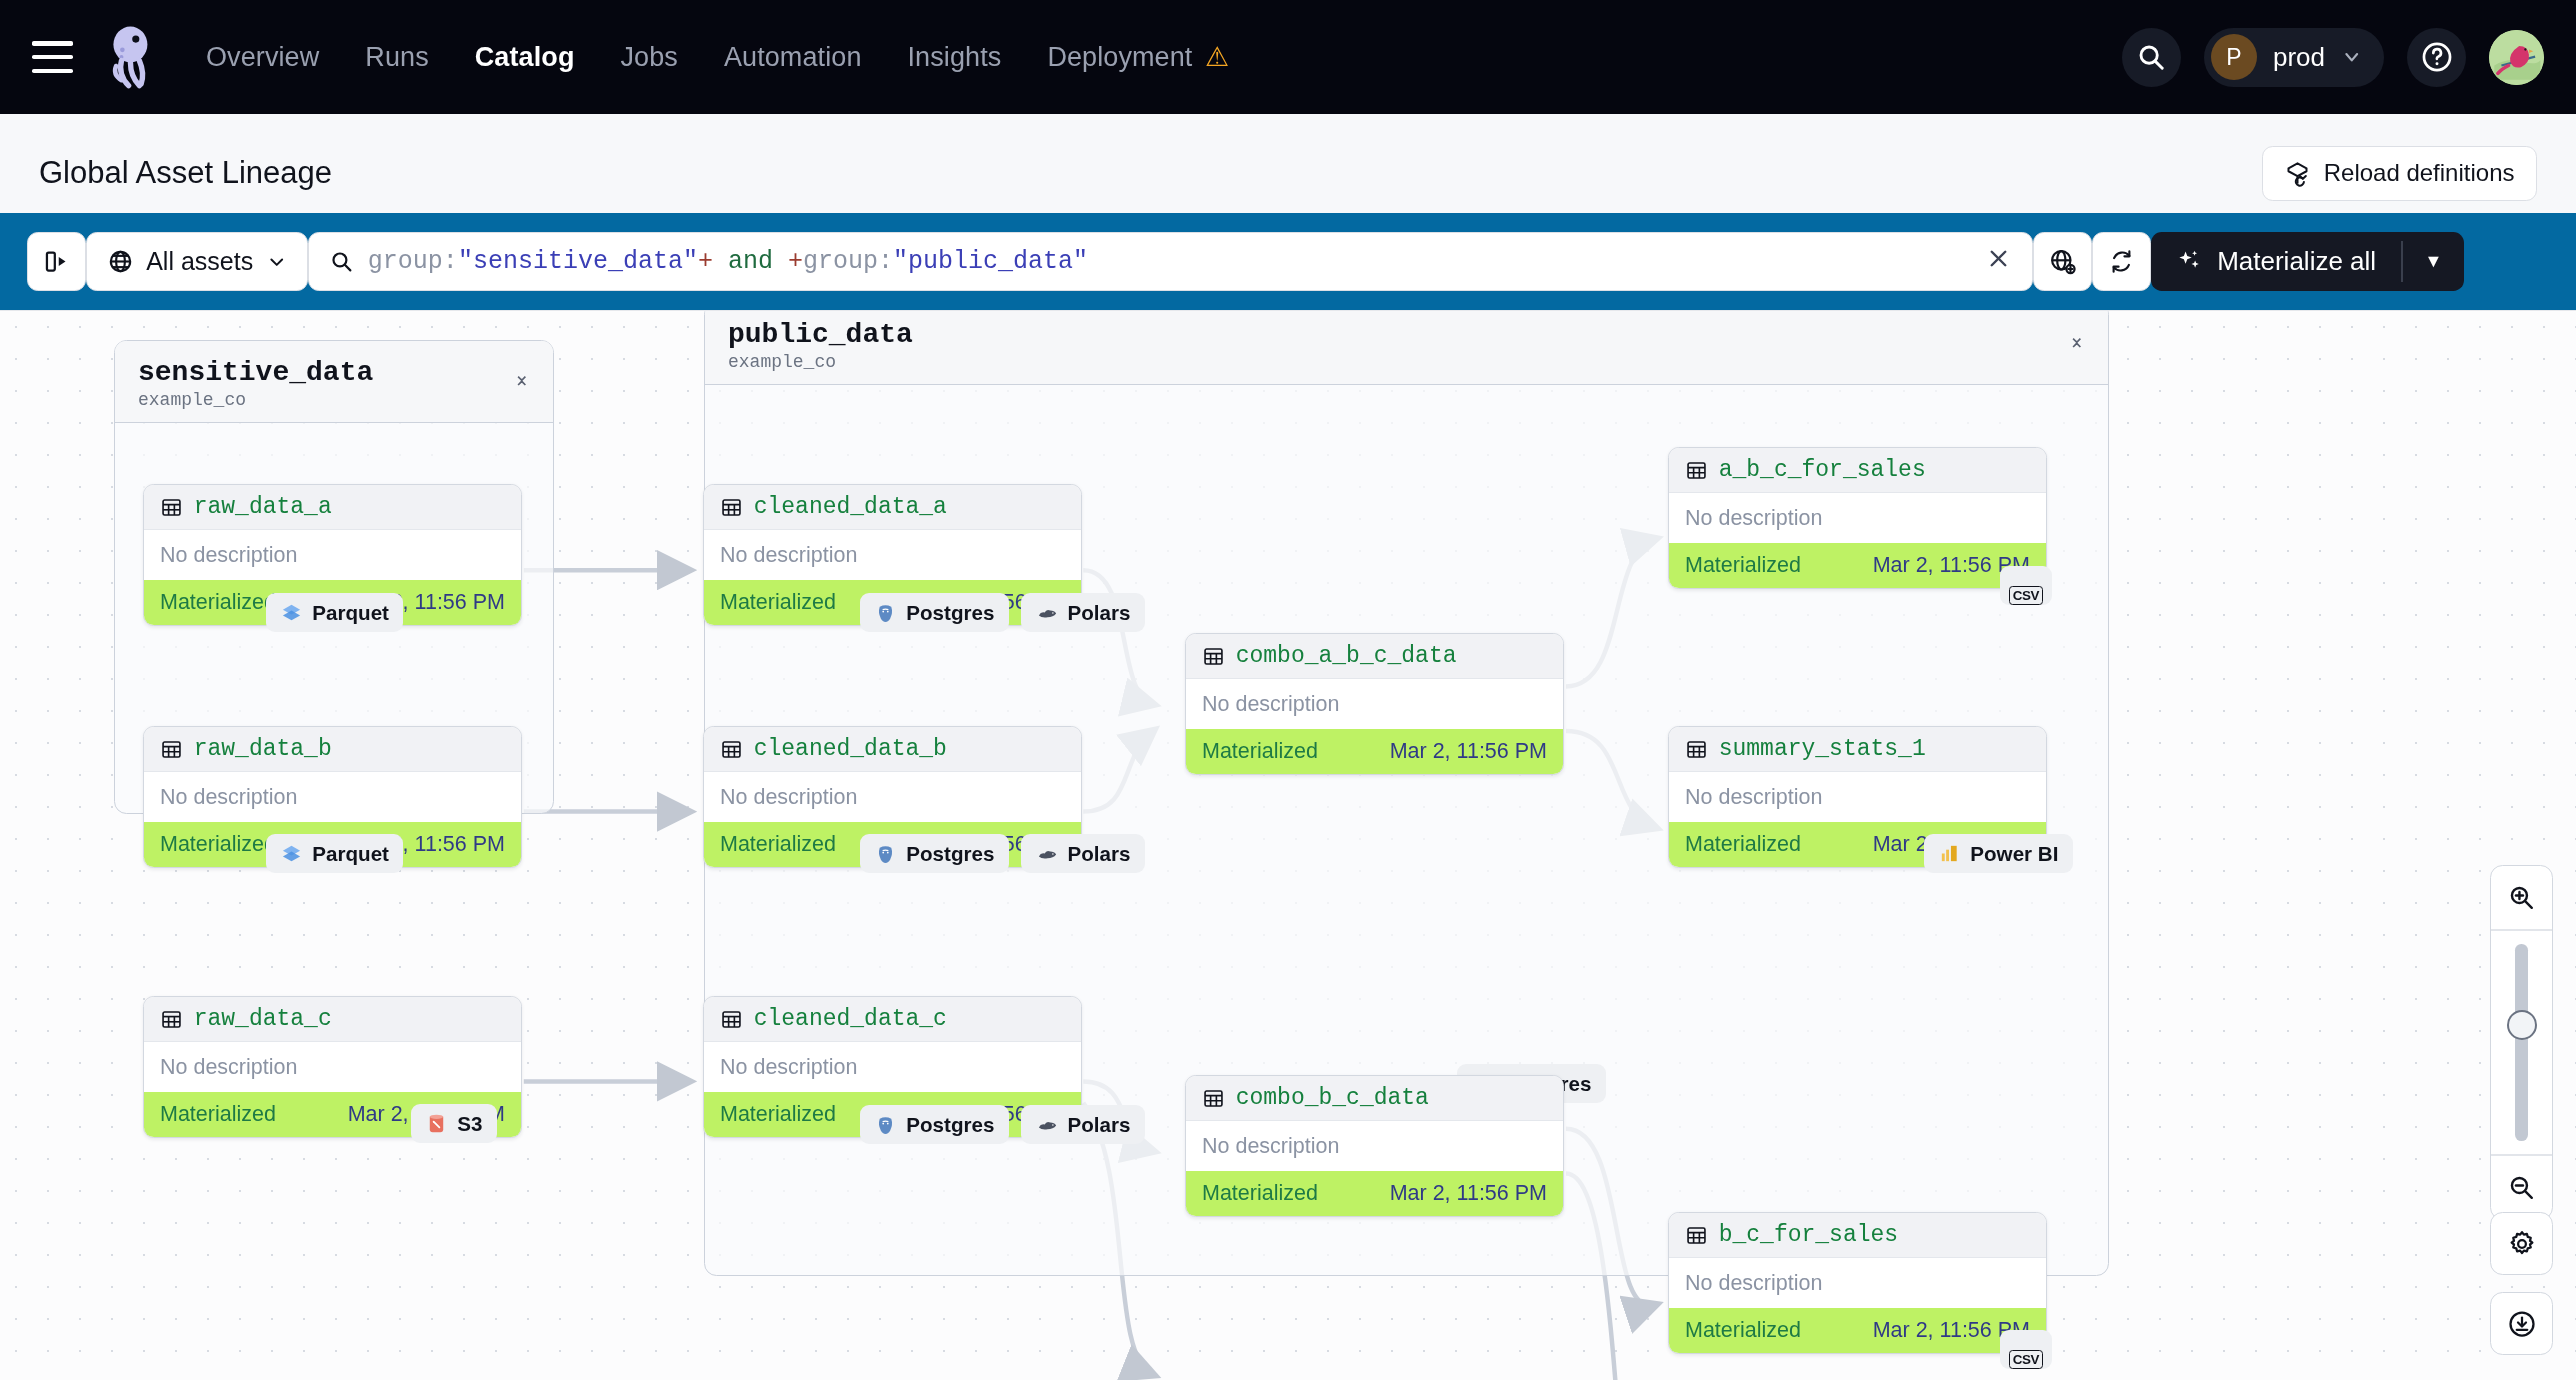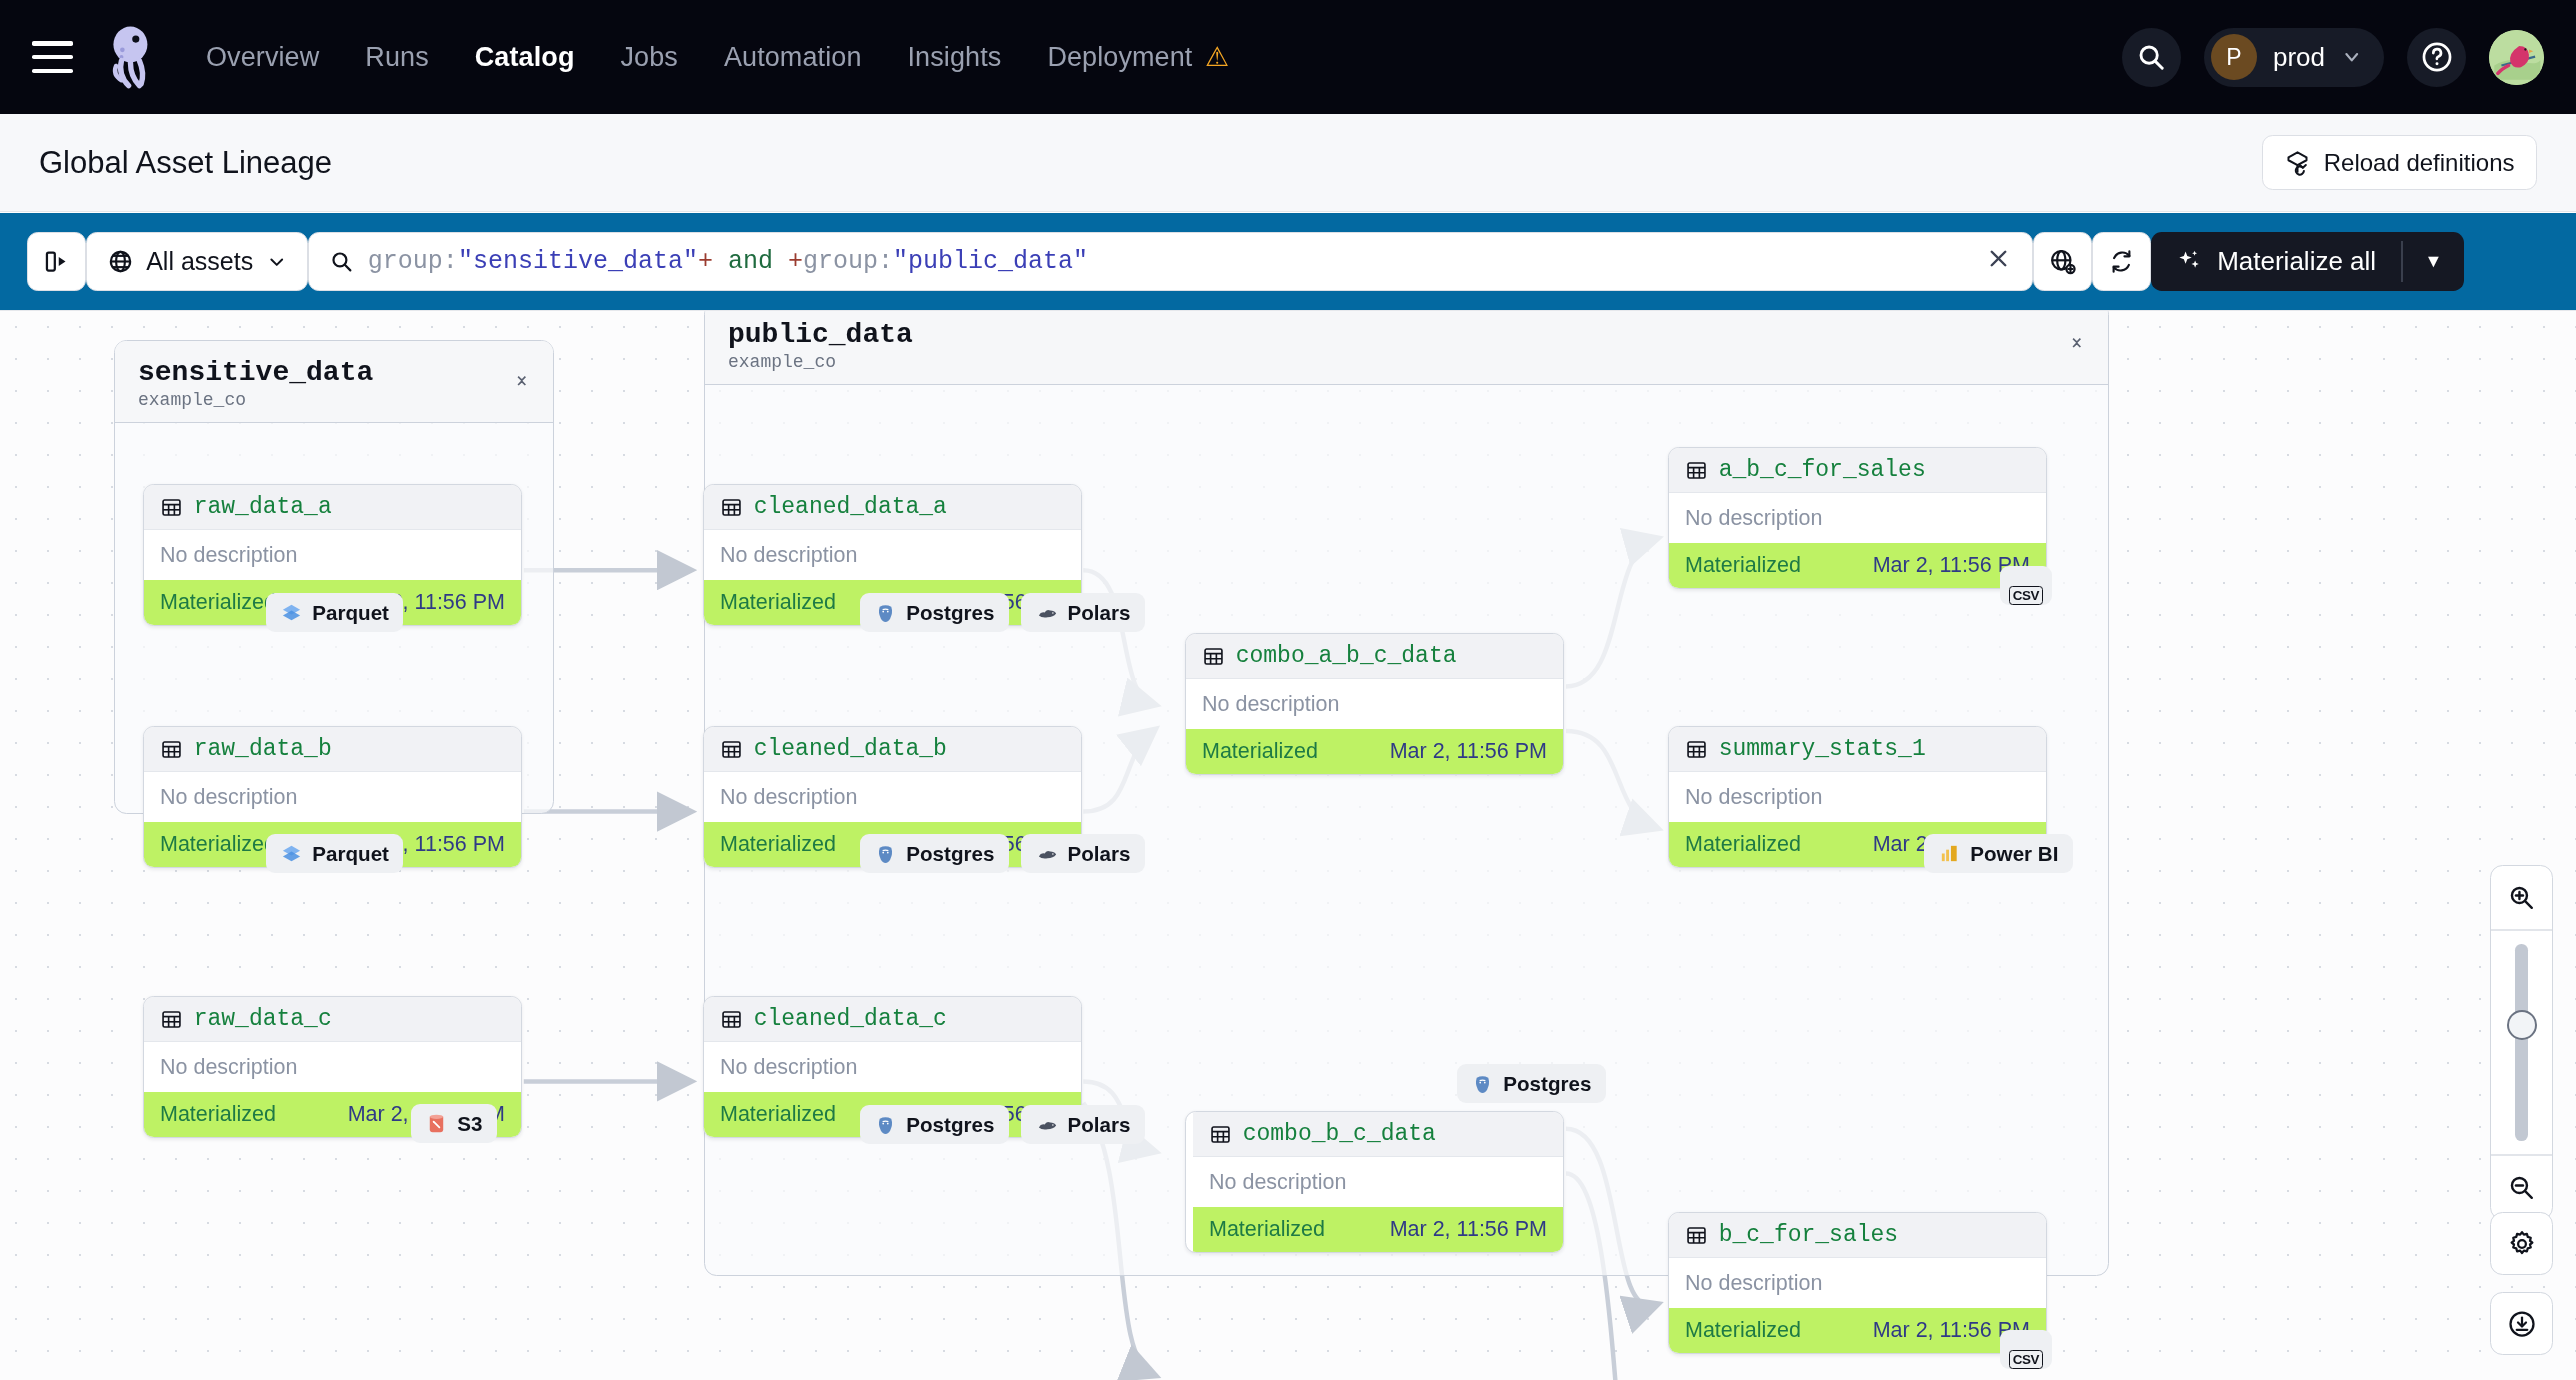--- a/index.html
+++ b/index.html
@@ -31,21 +31,21 @@
     align-items: center; padding: 0 21.5px 0 7.2px; gap: 16px; cursor: pointer; }
   .prod-avatar { width: 46px; height: 46px; border-radius: 50%; background: #6b4a21;
     color: #fff; font-size: 23px; display: flex; align-items: center; justify-content: center; }
   .prod-name { color: #fff; font-size: 26px; }
   .user-avatar { width: 55px; height: 55px; border-radius: 50%;
     background: radial-gradient(circle at 40% 40%, #cfe8b4, #a9d186); position: relative;
     overflow: hidden; cursor: pointer; }
 
   
   .page-header {
-    position: absolute; top: 114px; left: 0; width: 2576px; height: 98px;
+    position: absolute; top: 114px; left: 0; width: 2576px; height: 119px;
     background: #f7f8fa; border-bottom: 1.8px solid #e3e6ea;
     display: flex; align-items: center; padding: 0 39px;
   }
   .page-title { font-size: 31px; color: #10131c; }
   .reload-btn {
     margin-left: auto; height: 55px; border: 1.8px solid #dcdfe5; border-radius: 10.7px;
     background: #fff; display: flex; align-items: center; gap: 12.5px; padding: 0 21.5px;
     font-size: 24px; color: #10131c; cursor: pointer;
   }
 
@@ -526,21 +526,21 @@
           <div class="badge">
             <svg width="23" height="23" viewBox="0 0 24 24">
               <path d="M6 6 q6 -3 12 0 q2 6 -1 12 q-2 4 -5 4 q-3 0 -5 -4 q-3 -6 -1 -12 Z" fill="#5d8ac4"></path>
               <path d="M9 9 q3 -1 6 0" stroke="#ffffff" stroke-width="1.2" fill="none"></path>
               <circle cx="9.6" cy="11" r="0.9" fill="#ffffff"></circle>
               <circle cx="14.4" cy="11" r="0.9" fill="#ffffff"></circle>
             </svg>
             <span>Postgres</span>
           </div>
         </div>
-        <div class="node" style="left: 1185px; top: 800px; padding-left: 7px;">
+        <div class="node" style="left: 1185px; top: 764px;">
           <div class="node-head">
             <svg width="23" height="23" viewBox="0 0 24 24" fill="none" stroke="#10131c" stroke-width="1.7">
               <rect x="3.2" y="4.2" width="17.6" height="15.6" rx="1.6"></rect>
               <line x1="3.2" y1="9" x2="20.8" y2="9"></line>
               <line x1="3.2" y1="14.4" x2="20.8" y2="14.4"></line>
               <line x1="9" y1="9" x2="9" y2="19.8"></line>
               <line x1="15" y1="9" x2="15" y2="19.8"></line>
             </svg>
             <span class="node-name">combo_b_c_data</span>
           </div>

